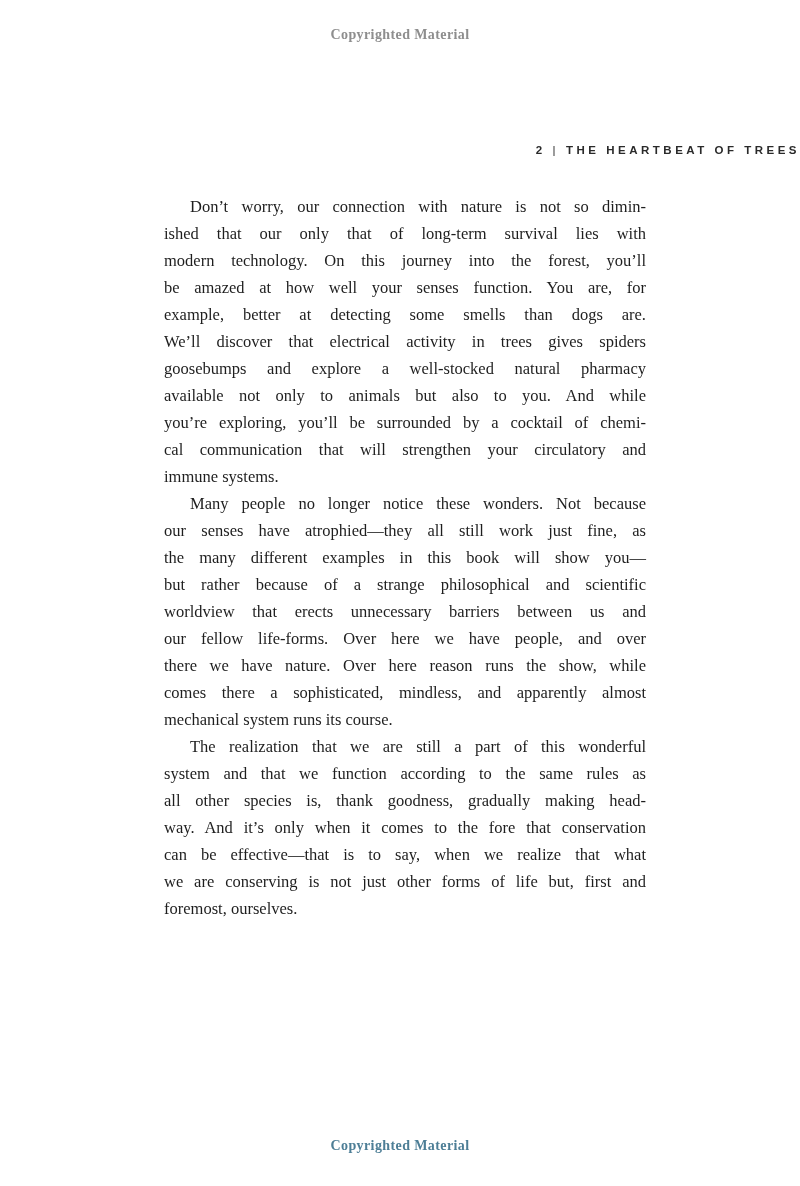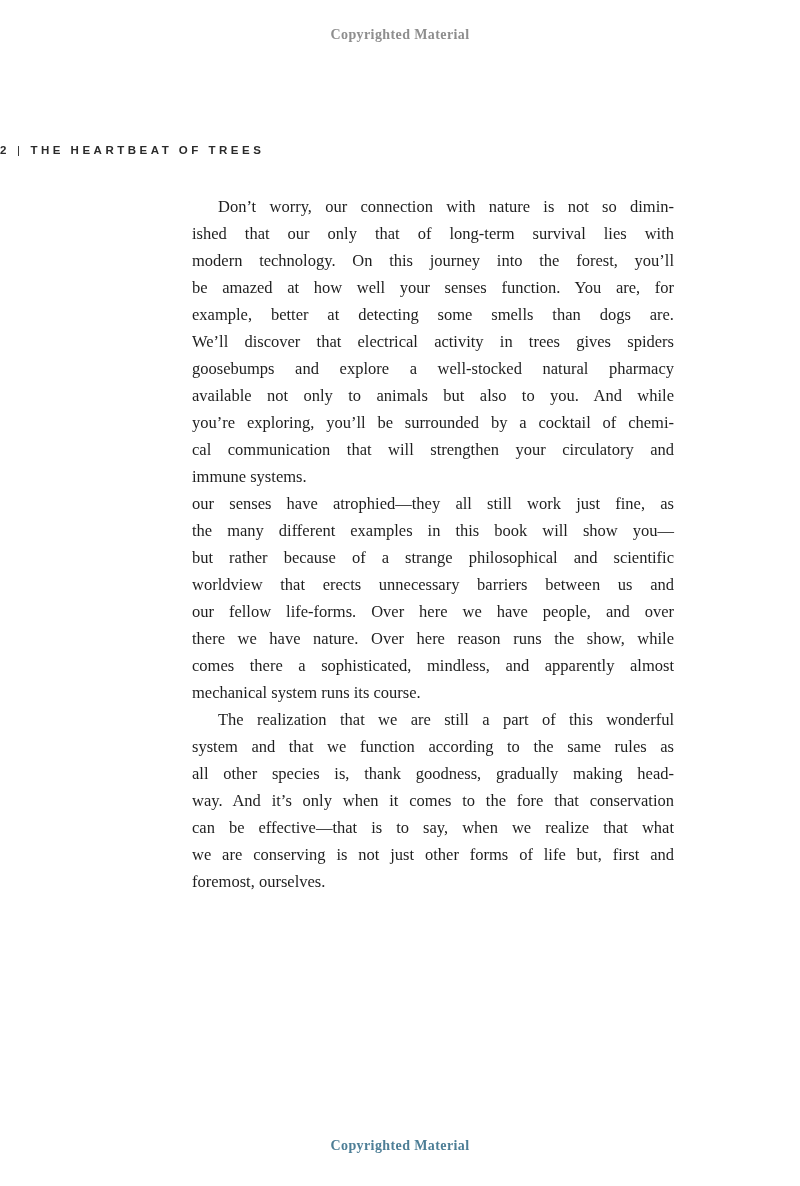--- a/index.html
+++ b/index.html
@@ -31,41 +31,40 @@
   }
   .copyright-banner.bottom {
     top: 1138px;
     color: var(--c-copyright-bottom, #4d7e96);
   }
   .running-head {
     position: absolute;
     top: 144px;
     left: 0;
     width: 800px;
-    text-align: left;
+    text-align: right;
     font-family: "Liberation Sans", sans-serif;
     font-size: 11.5px;
     font-weight: 700;
     letter-spacing: 3.5px;
     color: var(--c-head, #2a2a2a);
     white-space: nowrap;
   }
   .running-head .sep {
     margin: 0 7px;
     font-weight: 400;
   }
   .body-text {
     position: absolute;
     left: 164px;
     top: 193px;
     width: 482px;
     font-family: "Liberation Serif", "DejaVu Serif", serif;
     font-size: 16.5px;
     color: var(--c-body, #1e1e1e);
-    margin-left: 28px;
   }
   .body-text .line {
     height: 27px;
     line-height: 27px;
     text-align: justify;
     text-align-last: justify;
     white-space: normal;
     overflow: visible;
   }
   .body-text .line.first {
@@ -91,20 +90,21 @@
       <div class="line">ished that our only that of long-term survival lies with</div>
       <div class="line">modern technology. On this journey into the forest, you’ll</div>
       <div class="line">be amazed at how well your senses function. You are, for</div>
       <div class="line">example, better at detecting some smells than dogs are.</div>
       <div class="line">We’ll discover that electrical activity in trees gives spiders</div>
       <div class="line">goosebumps and explore a well-stocked natural pharmacy</div>
       <div class="line">available not only to animals but also to you. And while</div>
       <div class="line">you’re exploring, you’ll be surrounded by a cocktail of chemi-</div>
       <div class="line">cal communication that will strengthen your circulatory and</div>
       <div class="line last">immune systems.</div>
+      <div class="line first">Many people no longer notice these wonders. Not because</div>
       <div class="line">our senses have atrophied—they all still work just fine, as</div>
       <div class="line">the many different examples in this book will show you—</div>
       <div class="line">but rather because of a strange philosophical and scientific</div>
       <div class="line">worldview that erects unnecessary barriers between us and</div>
       <div class="line">our fellow life-forms. Over here we have people, and over</div>
       <div class="line">there we have nature. Over here reason runs the show, while</div>
       <div class="line">comes there a sophisticated, mindless, and apparently almost</div>
       <div class="line last">mechanical system runs its course.</div>
       <div class="line first">The realization that we are still a part of this wonderful</div>
       <div class="line">system and that we function according to the same rules as</div>

